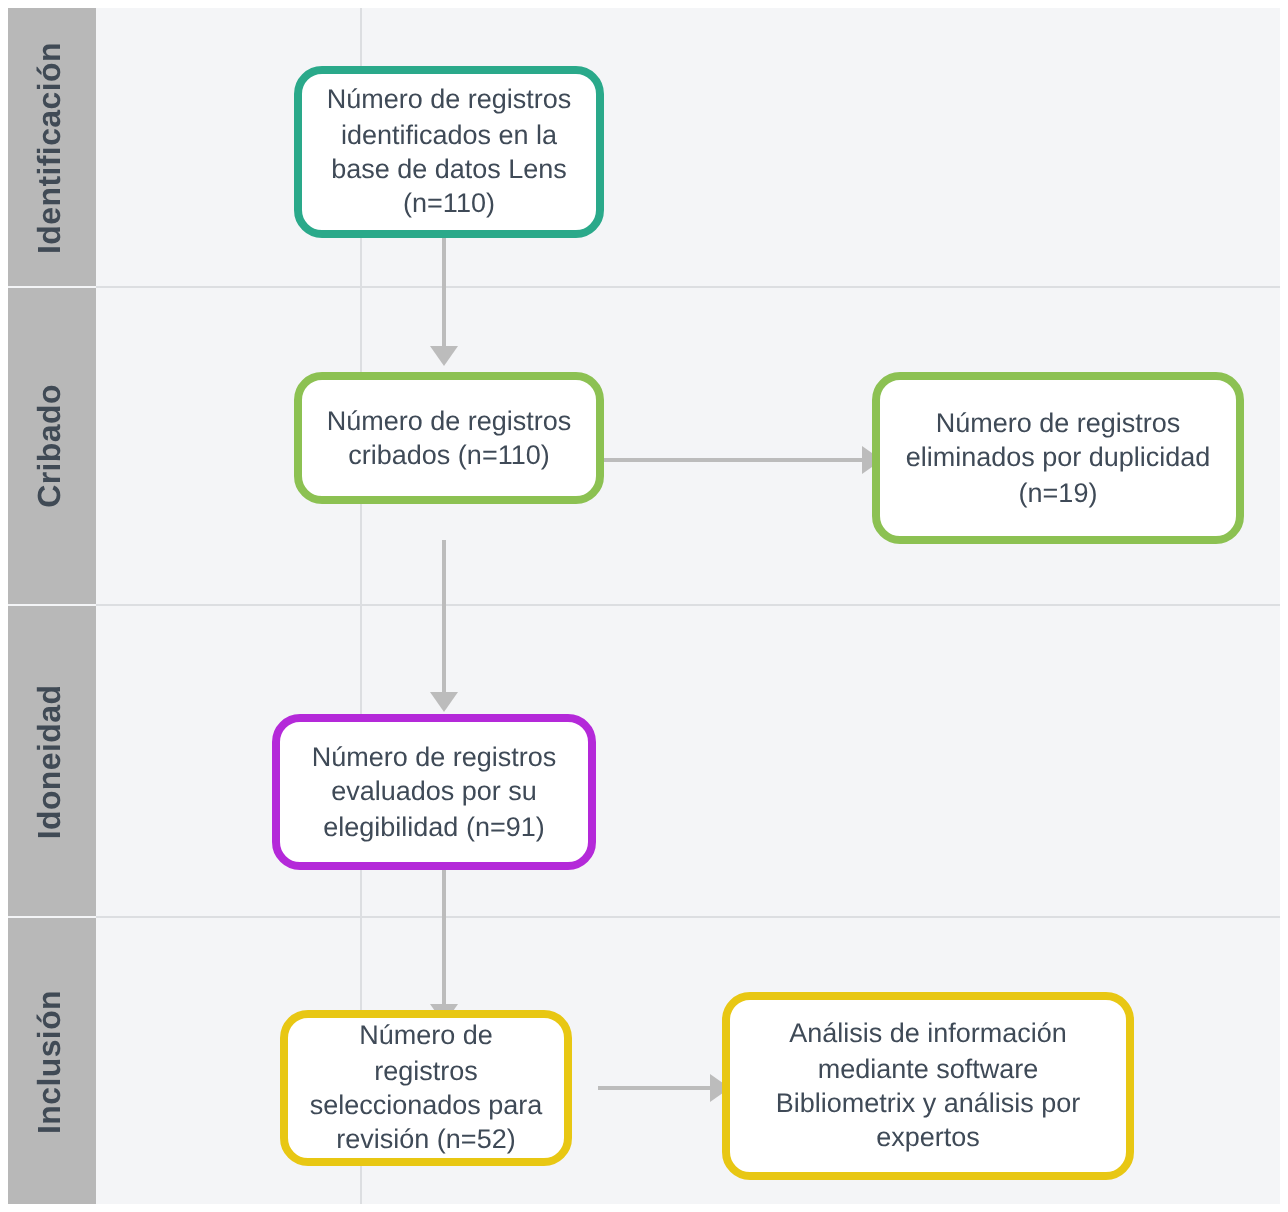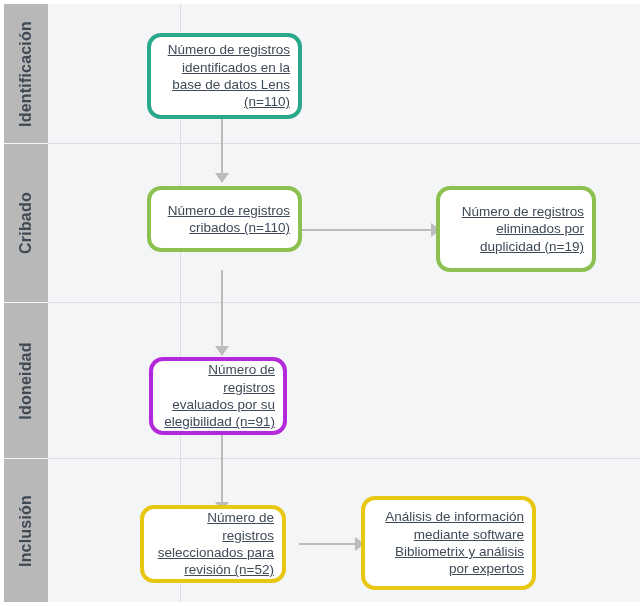--- a/index.html
+++ b/index.html
@@ -68,26 +68,25 @@
   .node {
     position: absolute;
     box-sizing: border-box;
     background: #ffffff;
     border-style: solid;
     border-width: 4px;
     border-radius: 14px;
     display: flex;
     align-items: center;
     justify-content: center;
-    text-align: right;
+    text-align: center;
     padding: 4px 8px;
     font-size: 13.5px;
     line-height: 1.28;
     color: #3f4a57;
-    text-decoration: underline;
   }
   .node-text { display: block; }
 
   
   .conn-v {
     position: absolute;
     width: 2px;
     background: #bcbcbc;
   }
   .conn-h {
@@ -156,29 +155,29 @@
   <div class="arrow-right" style="left:355px; top:537px;"></div>
 
   <div class="node" style="left:147px; top:33px; width:155px; height:86px; border-color:#2aa98a;">
     <span class="node-text">Número de registros identificados en la base de datos Lens (n=110)</span>
   </div>
 
   <div class="node" style="left:147px; top:186px; width:155px; height:66px; border-color:#8cc152;">
     <span class="node-text">Número de registros cribados (n=110)</span>
   </div>
 
-  <div class="node" style="left:436px; top:186px; width:160px; height:86px; border-color:#8cc152;">
+  <div class="node" style="left:436px; top:186px; width:186px; height:86px; border-color:#8cc152;">
     <span class="node-text">Número de registros eliminados por duplicidad (n=19)</span>
   </div>
 
-  <div class="node" style="left:149px; top:357px; width:138px; height:78px; border-color:#b429d9;">
+  <div class="node" style="left:136px; top:357px; width:162px; height:78px; border-color:#b429d9;">
     <span class="node-text">Número de registros evaluados por su elegibilidad (n=91)</span>
   </div>
 
   <div class="node" style="left:140px; top:505px; width:146px; height:78px; border-color:#e8c713;">
     <span class="node-text">Número de registros seleccionados para revisión (n=52)</span>
   </div>
 
-  <div class="node" style="left:361px; top:496px; width:175px; height:94px; border-color:#e8c713;">
+  <div class="node" style="left:361px; top:496px; width:206px; height:94px; border-color:#e8c713;">
     <span class="node-text">Análisis de información mediante software Bibliometrix y análisis por expertos</span>
   </div>
 
 </div>
 
 </body></html>

